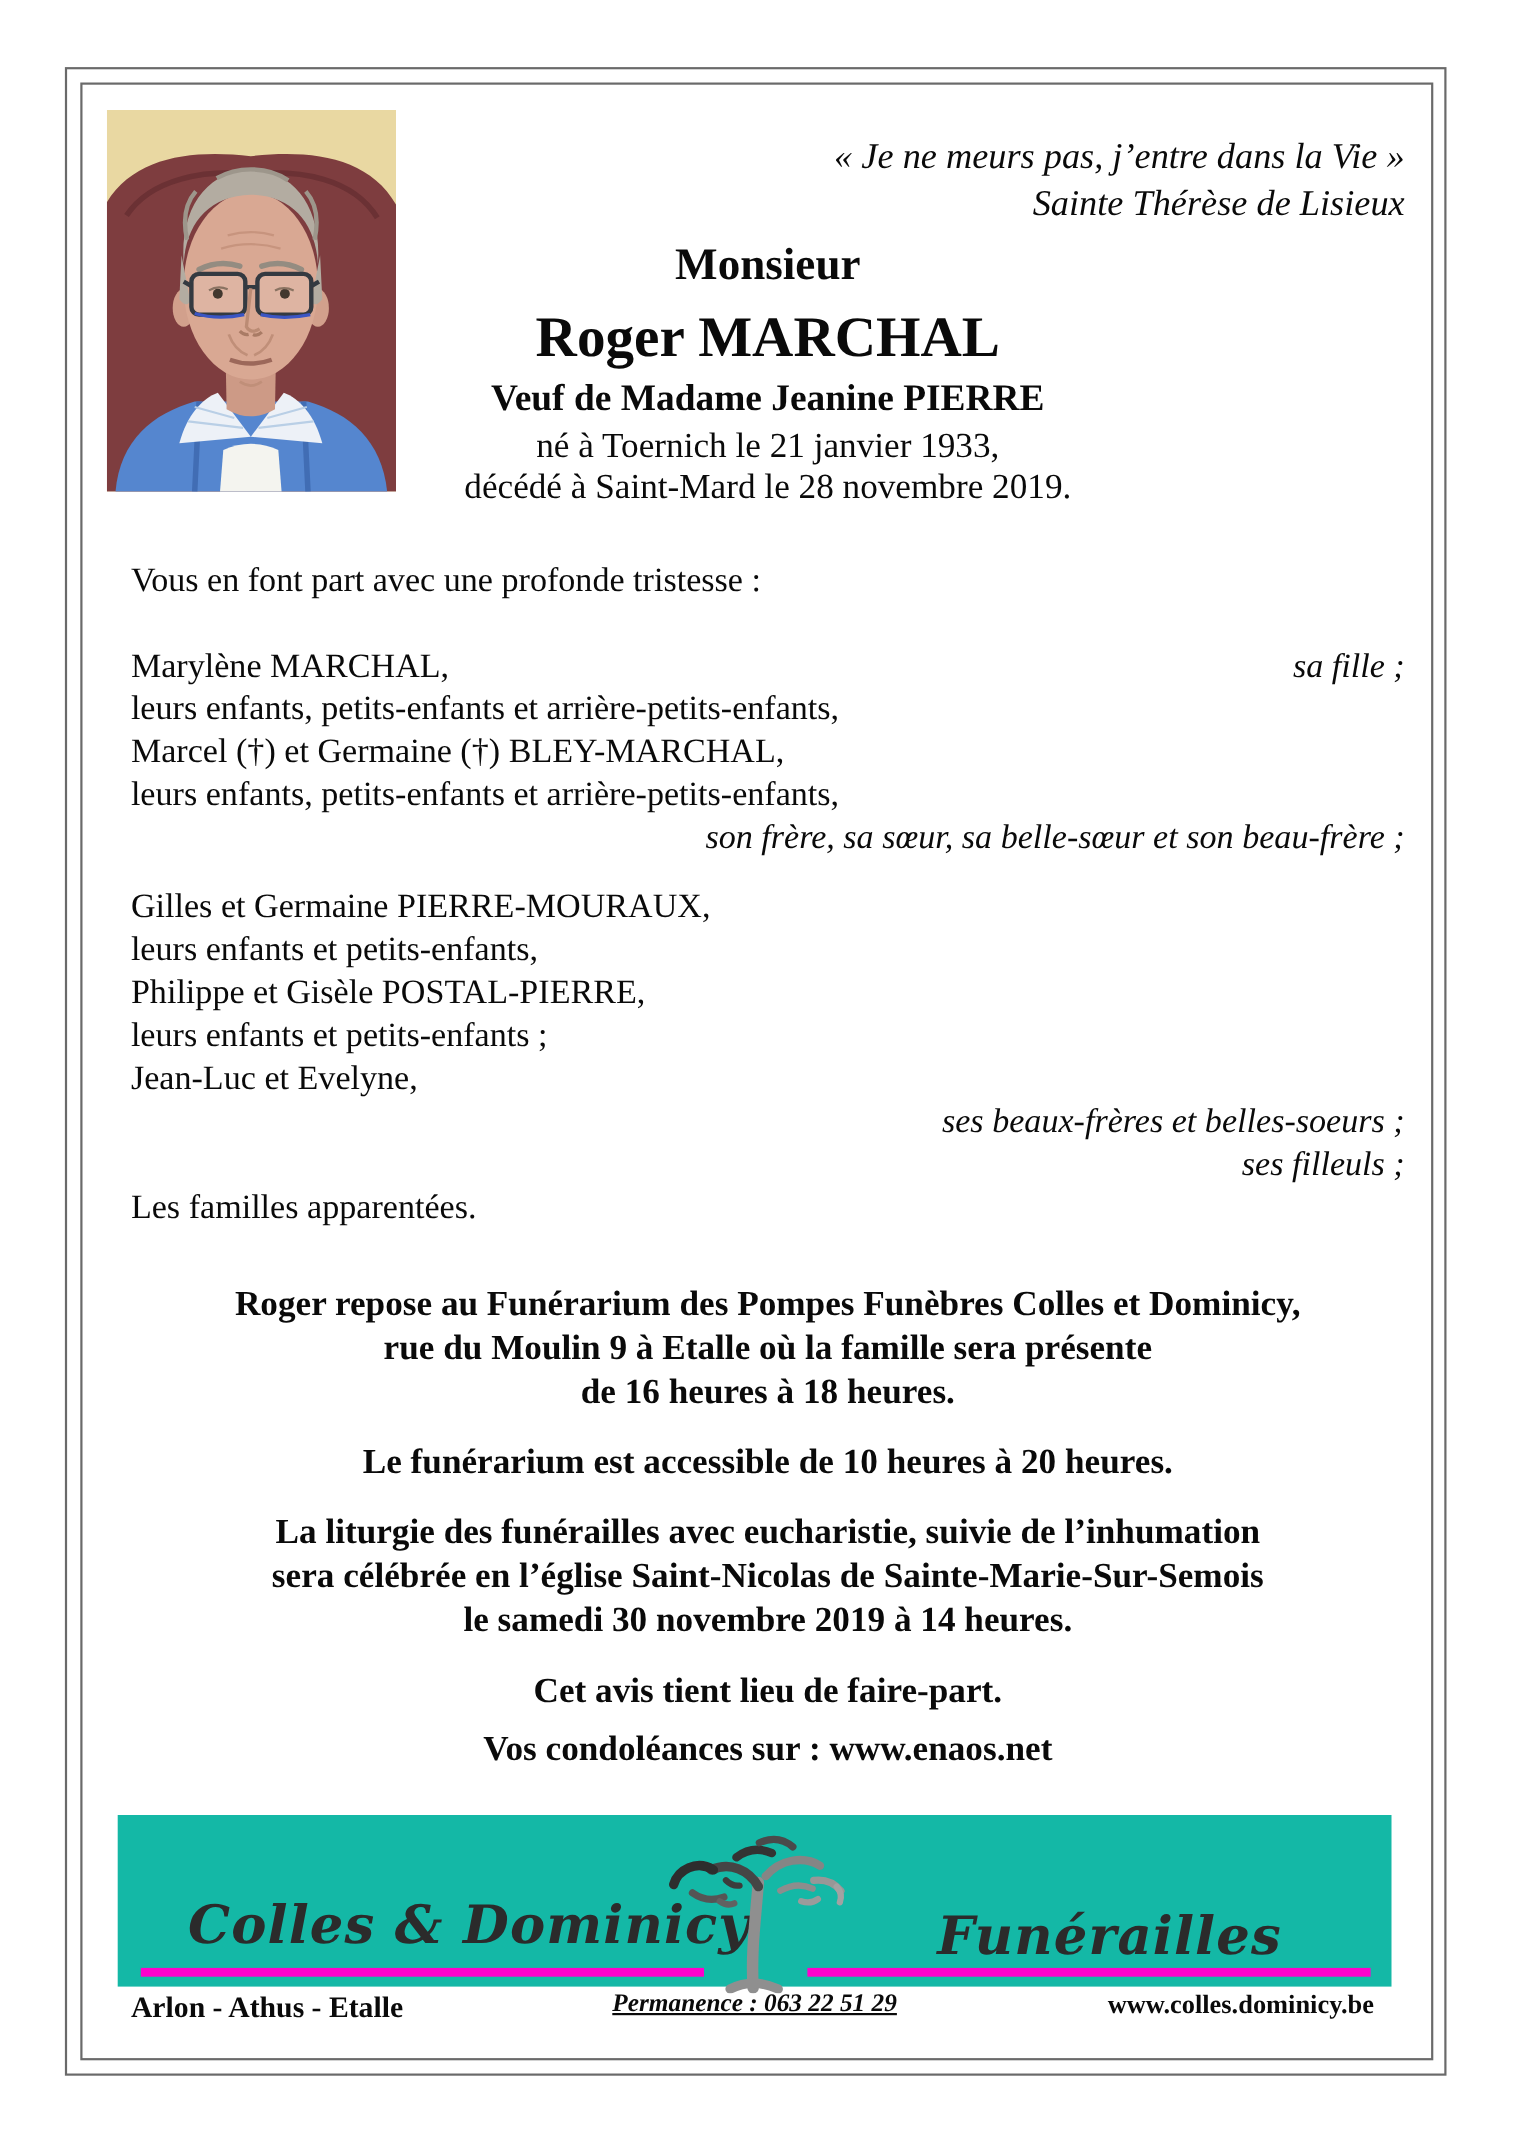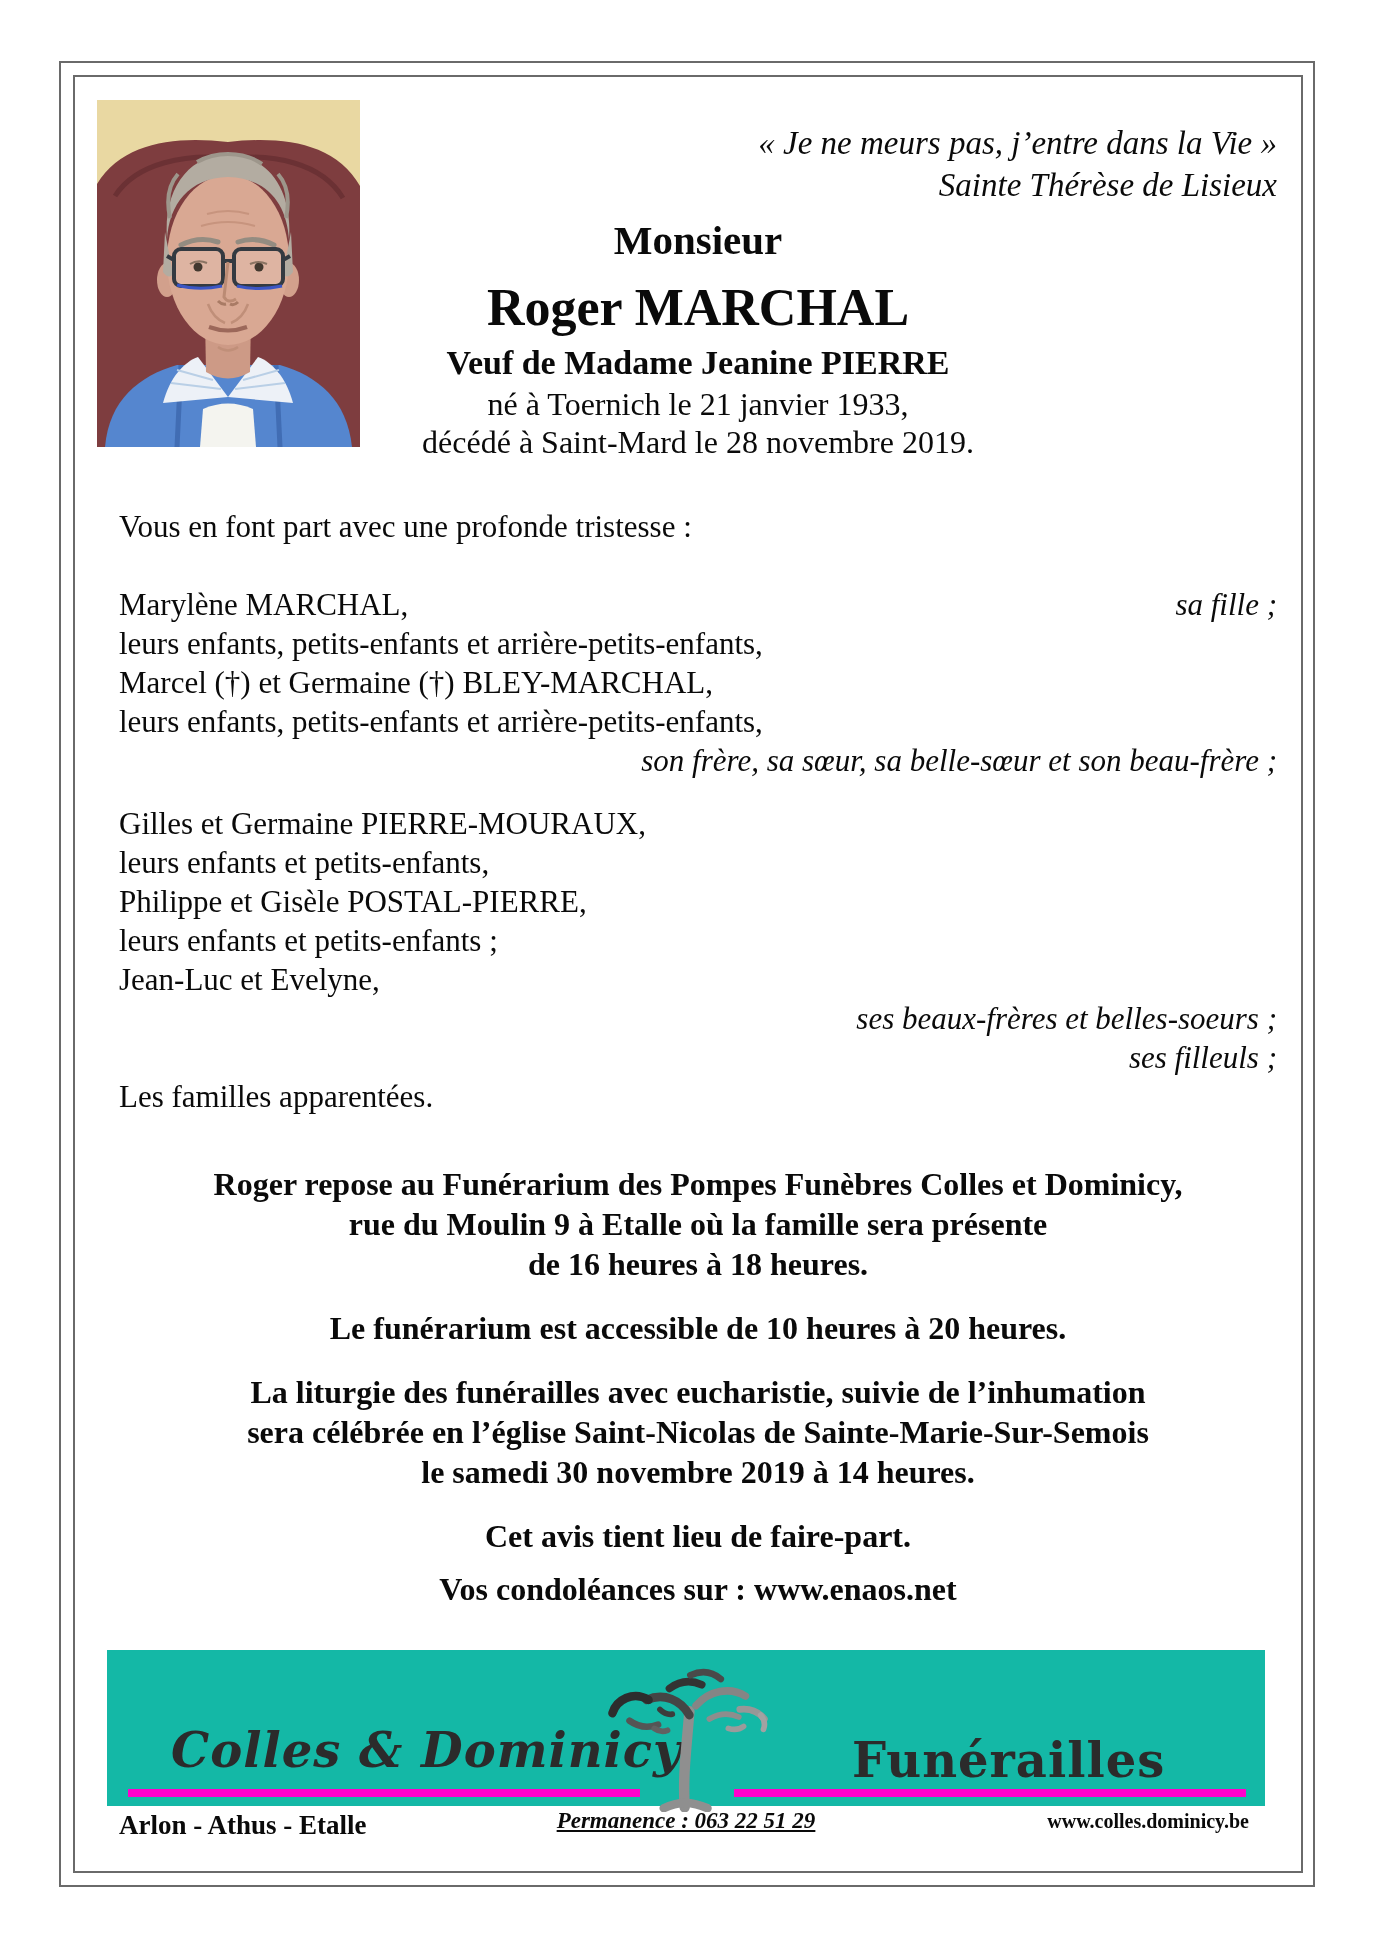--- a/index.html
+++ b/index.html
@@ -38,29 +38,29 @@
   .arrangements { top:1164px; text-align:center; font-weight:bold; font-size:32px; line-height:40px; }
   .para { margin-bottom:24px; }
   .para:last-child { margin-bottom:0; }
   .para.tight { margin-top:-11px; }
 
   
   .footer-box { left:107px; top:1650px; width:1158px; height:156px; background:#14b8a6; }
   .company  { left:64px;  top:74px; font-size:48px; line-height:52px; font-weight:bold; font-style:italic;
               font-family:"DejaVu Serif", serif; letter-spacing:1px; color:#2b2b2b; }
   .service  { left:745px; top:84px; width:280px; text-align:center; font-size:48px; line-height:52px;
-              font-weight:bold; font-family:"DejaVu Serif", serif; letter-spacing:1px; color:#2b2b2b; }
+              font-weight:bold; font-style:italic; font-family:"DejaVu Serif", serif; letter-spacing:1px; color:#2b2b2b; }
   .tree     { left:488px; top:10px; width:185px; height:152px; }
   .tree svg { display:block; width:100%; height:100%; }
   .mag-line { top:139px; height:8px; background:#ff00cc; }
   .mag-left  { left:21px;  width:512px; }
   .mag-right { left:627px; width:512px; }
   .locations  { left:12px; top:160px; font-size:27px; font-weight:bold; }
   .permanence { left:0; right:0; top:158px; text-align:center; font-size:23px; font-weight:bold; font-style:italic;text-decoration:underline; }
-  .website    { right:16px; top:160px; font-size:20px; font-weight:bold; }
+  .website    { right:16px; top:160px; font-size:24px; font-weight:bold; }
 </style>
 </head>
 <body>
 
 <div class="abs outer-frame"></div>
 <div class="abs inner-frame"></div>
 
 <div class="abs photo">
   <svg viewBox="0 0 263 347" preserveAspectRatio="none">
     <rect width="263" height="347" fill="#e9d8a2"></rect>

